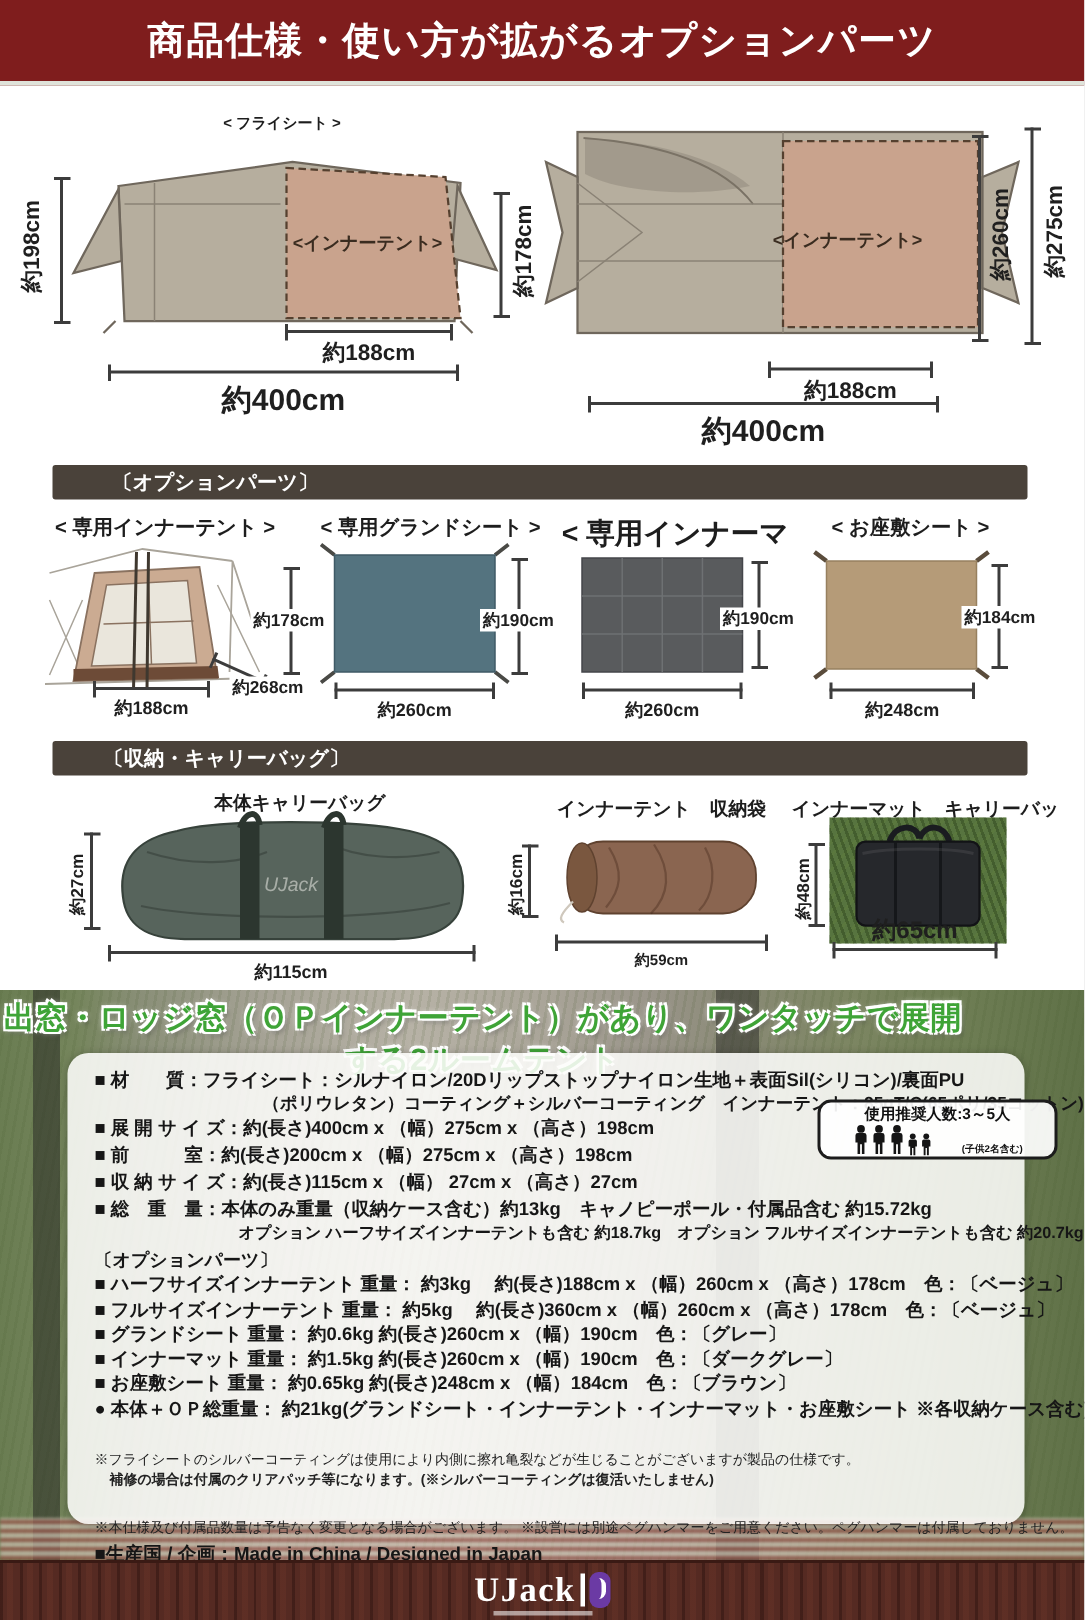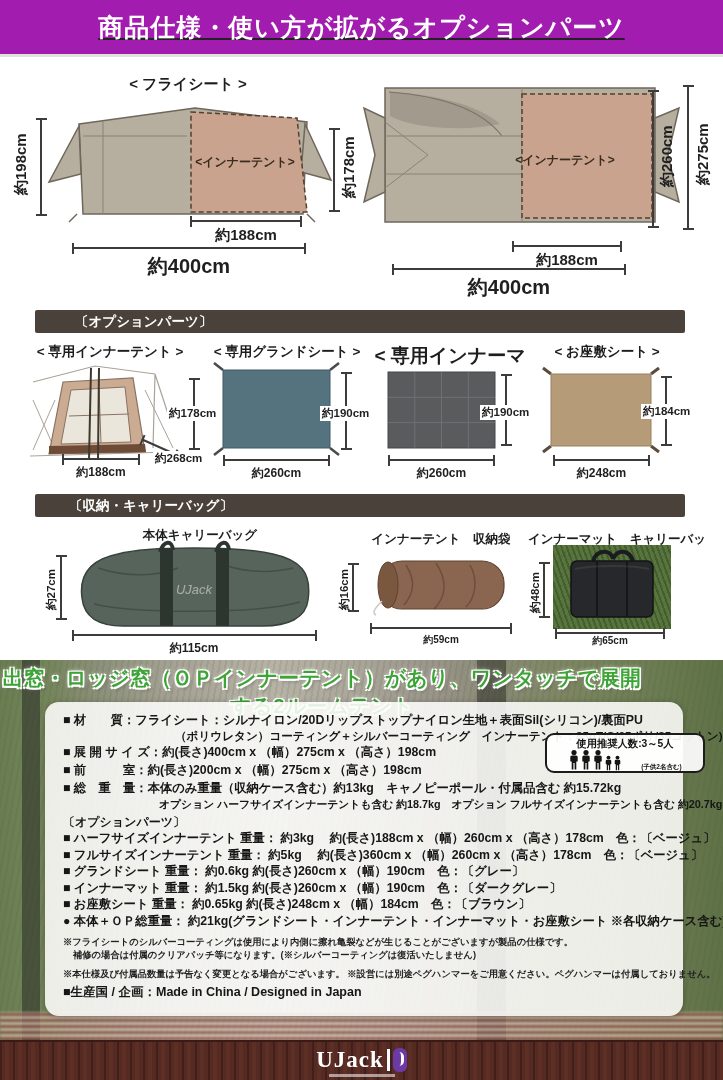--- a/index.html
+++ b/index.html
@@ -1,21 +1,21 @@
 <!DOCTYPE html>
 <html><head>
 <meta charset="utf-8">
 <style>
   html,body{margin:0;padding:0;background:#e8e8e8;}
   .page{position:relative;width:723px;height:1080px;background:#ffffff;overflow:hidden;
         font-family:"Liberation Sans",sans-serif;color:#222;}
   .abs{position:absolute;}
 
   
-  .header{left:0;top:0;width:723px;height:54px;background:#a21caf;border-bottom:3px solid #dfe3da;text-decoration:underline;}
+  .header{left:0;top:0;width:723px;height:54px;background:#7f1d1d;border-bottom:3px solid #dfe3da;}
   .header-title{width:100%;text-align:center;line-height:54px;color:#fff;font-size:25px;font-weight:bold;letter-spacing:1px;}
 
   
   .banner{background:#4a423a;height:23px;color:#fff;font-size:13.5px;font-weight:bold;line-height:23px;border-radius:2px;}
 
   
   .dimh{position:absolute;height:2px;background:#3c3c3c;}
   .dimh::before,.dimh::after{content:"";position:absolute;width:2px;height:11px;background:#3c3c3c;top:-4.5px;}
   .dimh::before{left:0}.dimh::after{right:0}
   .dimv{position:absolute;width:2px;background:#3c3c3c;}
@@ -44,21 +44,21 @@
     text-shadow:-1.5px -1.5px 0 #fff,1.5px -1.5px 0 #fff,-1.5px 1.5px 0 #fff,1.5px 1.5px 0 #fff,0 0 5px #fff,2px 3px 3px rgba(0,0,0,.35);}
   .specbox{left:45px;top:702px;width:638px;height:314px;background:rgba(253,253,250,.88);
     border-radius:14px;box-shadow:0 1px 6px rgba(0,0,0,.25);box-sizing:border-box;
     padding:8px 14px 0 18px;color:#161616;}
   .specbox div{white-space:nowrap;}
   .r-main{font-size:12.3px;font-weight:bold;line-height:15px;margin-top:3px;}
   .r-cont{font-size:11.6px;font-weight:bold;line-height:13px;margin-left:112px;margin-top:1px;}
   .r-sub{font-size:10.8px;font-weight:bold;line-height:12px;margin-left:96px;margin-top:2px;}
   .r-opth{font-size:12px;font-weight:bold;line-height:15px;margin-top:5px;}
   .r-opt{font-size:12.3px;font-weight:bold;line-height:15.5px;margin-top:1px;}
-  .r-note{font-size:9.3px;font-weight:bold;line-height:11px;margin-top:8px;color:#222;}
+  .r-note{font-size:9.3px;font-weight:normal;line-height:11px;margin-top:21px;color:#222;}
   .r-note2{font-size:9.3px;font-weight:bold;line-height:11px;margin-top:2px;margin-left:10px;color:#222;}
   .r-origin{font-size:12.5px;font-weight:bold;line-height:15px;margin-top:5px;}
 
   .badge{left:545px;top:733px;width:160px;height:40px;background:rgba(255,255,255,.92);
     border:2px solid #1c1c1c;border-radius:9px;box-sizing:border-box;text-align:center;}
   .badge-title{font-size:10.3px;font-weight:bold;color:#111;line-height:13px;margin-top:2px;}
   .badge-row{display:flex;align-items:flex-end;justify-content:center;height:21px;}
   .badge-note{font-size:6.5px;font-weight:bold;color:#111;margin-left:1px;line-height:9px;}
 
   
@@ -73,21 +73,21 @@
 </style>
 </head>
 <body>
 
 <div class="page">
 
   <div class="abs header">
     <div class="header-title">商品仕様・使い方が拡がるオプションパーツ</div>
   </div>
 
-  <div class="abs sec-title" style="left:118px;top:75px;width:140px;font-size:15px;">&lt; フライシート &gt;</div>
+  <div class="abs sec-title" style="left:118px;top:75px;width:140px;font-size:10px;">&lt; フライシート &gt;</div>
 
   <svg class="abs" style="left:45px;top:96px;" width="290" height="138" viewBox="0 0 290 138">
     <polygon points="34,28 150,12 262,26 258,118 38,118" fill="#b6ae9e" stroke="#6f675c" stroke-width="1.5"></polygon>
     <polygon points="34,30 4,86 36,78" fill="#b6ae9e" stroke="#6f675c" stroke-width="1.5"></polygon>
     <polygon points="260,28 286,84 256,76" fill="#b6ae9e" stroke="#6f675c" stroke-width="1.5"></polygon>
     <line x1="38" y1="40" x2="142" y2="40" stroke="#8a8275" stroke-width="1"></line>
     <line x1="58" y1="26" x2="58" y2="118" stroke="#8a8275" stroke-width="1"></line>
     <polygon points="146,16 252,22 262,116 146,116" fill="#c9a38d" stroke="#55402f" stroke-width="1.5" stroke-dasharray="5 3"></polygon>
     <line x1="32" y1="118" x2="24" y2="126" stroke="#6f675c" stroke-width="1.5"></line>
     <line x1="262" y1="118" x2="270" y2="126" stroke="#6f675c" stroke-width="1.5"></line>
@@ -211,32 +211,33 @@
     <svg width="118" height="84" viewBox="0 0 118 84">
       <path d="M40,16 C44,4 58,4 60,14 M60,14 C64,4 76,4 80,16" fill="none" stroke="#1a1c20" stroke-width="4"></path>
       <rect x="18" y="16" width="82" height="56" rx="6" fill="#26282c" stroke="#121316" stroke-width="1.5"></rect>
       <path d="M44,16 V72 M74,16 V72" stroke="#15171a" stroke-width="2"></path>
       <path d="M22,24 C40,20 80,20 96,24" fill="none" stroke="rgba(255,255,255,0.08)" stroke-width="2"></path>
     </svg>
   </div>
   <div class="dimv" style="left:543px;top:562px;height:56px;"></div>
   <div class="dlabel rot smalldim" style="left:528px;top:613px;">約48cm</div>
   <div class="dimh" style="left:555px;top:632px;width:110px;"></div>
-  <div class="dlabel c" style="left:550px;top:634px;width:120px;font-size:10px;">約65cm</div>
+  <div class="dlabel c" style="left:550px;top:610px;width:120px;font-size:16px;">約65cm</div>
 
   <div class="abs photo"></div>
   <div class="abs mat-stripes"></div>
 
   <div class="abs headline">出窓・ロッジ窓（ＯＰインナーテント）があり、ワンタッチで展開する2ルームテント</div>
 
   <div class="abs specbox">
     <div class="r-main">■ 材　　質：フライシート：シルナイロン/20Dリップストップナイロン生地＋表面Sil(シリコン)/裏面PU</div>
     <div class="r-cont">（ポリウレタン）コーティング＋シルバーコーティング　インナーテント：85gT/C(65ポリ/35コットン)</div>
     <div class="r-main">■ 展 開 サ イ ズ：約(長さ)400cm x （幅）275cm x （高さ）198cm</div>
     <div class="r-main">■ 前　　　室：約(長さ)200cm x （幅）275cm x （高さ）198cm</div>
+    <div class="r-main">■ 収 納 サ イ ズ：約(長さ)115cm x （幅） 27cm x （高さ）27cm</div>
     <div class="r-main">■ 総　重　量：本体のみ重量（収納ケース含む）約13kg　キャノピーポール・付属品含む 約15.72kg</div>
     <div class="r-sub">オプション ハーフサイズインナーテントも含む 約18.7kg　オプション フルサイズインナーテントも含む 約20.7kg</div>
     <div class="r-opth">〔オプションパーツ〕</div>
     <div class="r-opt">■ ハーフサイズインナーテント 重量： 約3kg　 約(長さ)188cm x （幅）260cm x （高さ）178cm　色：〔ベージュ〕</div>
     <div class="r-opt">■ フルサイズインナーテント 重量： 約5kg　 約(長さ)360cm x （幅）260cm x （高さ）178cm　色：〔ベージュ〕</div>
     <div class="r-opt">■ グランドシート 重量： 約0.6kg 約(長さ)260cm x （幅）190cm　色：〔グレー〕</div>
     <div class="r-opt">■ インナーマット 重量： 約1.5kg 約(長さ)260cm x （幅）190cm　色：〔ダークグレー〕</div>
     <div class="r-opt">■ お座敷シート 重量： 約0.65kg 約(長さ)248cm x （幅）184cm　色：〔ブラウン〕</div>
     <div class="r-opt">● 本体＋ＯＰ総重量： 約21kg(グランドシート・インナーテント・インナーマット・お座敷シート ※各収納ケース含む)</div>
     <div class="r-note">※フライシートのシルバーコーティングは使用により内側に擦れ亀裂などが生じることがございますが製品の仕様です。</div>

